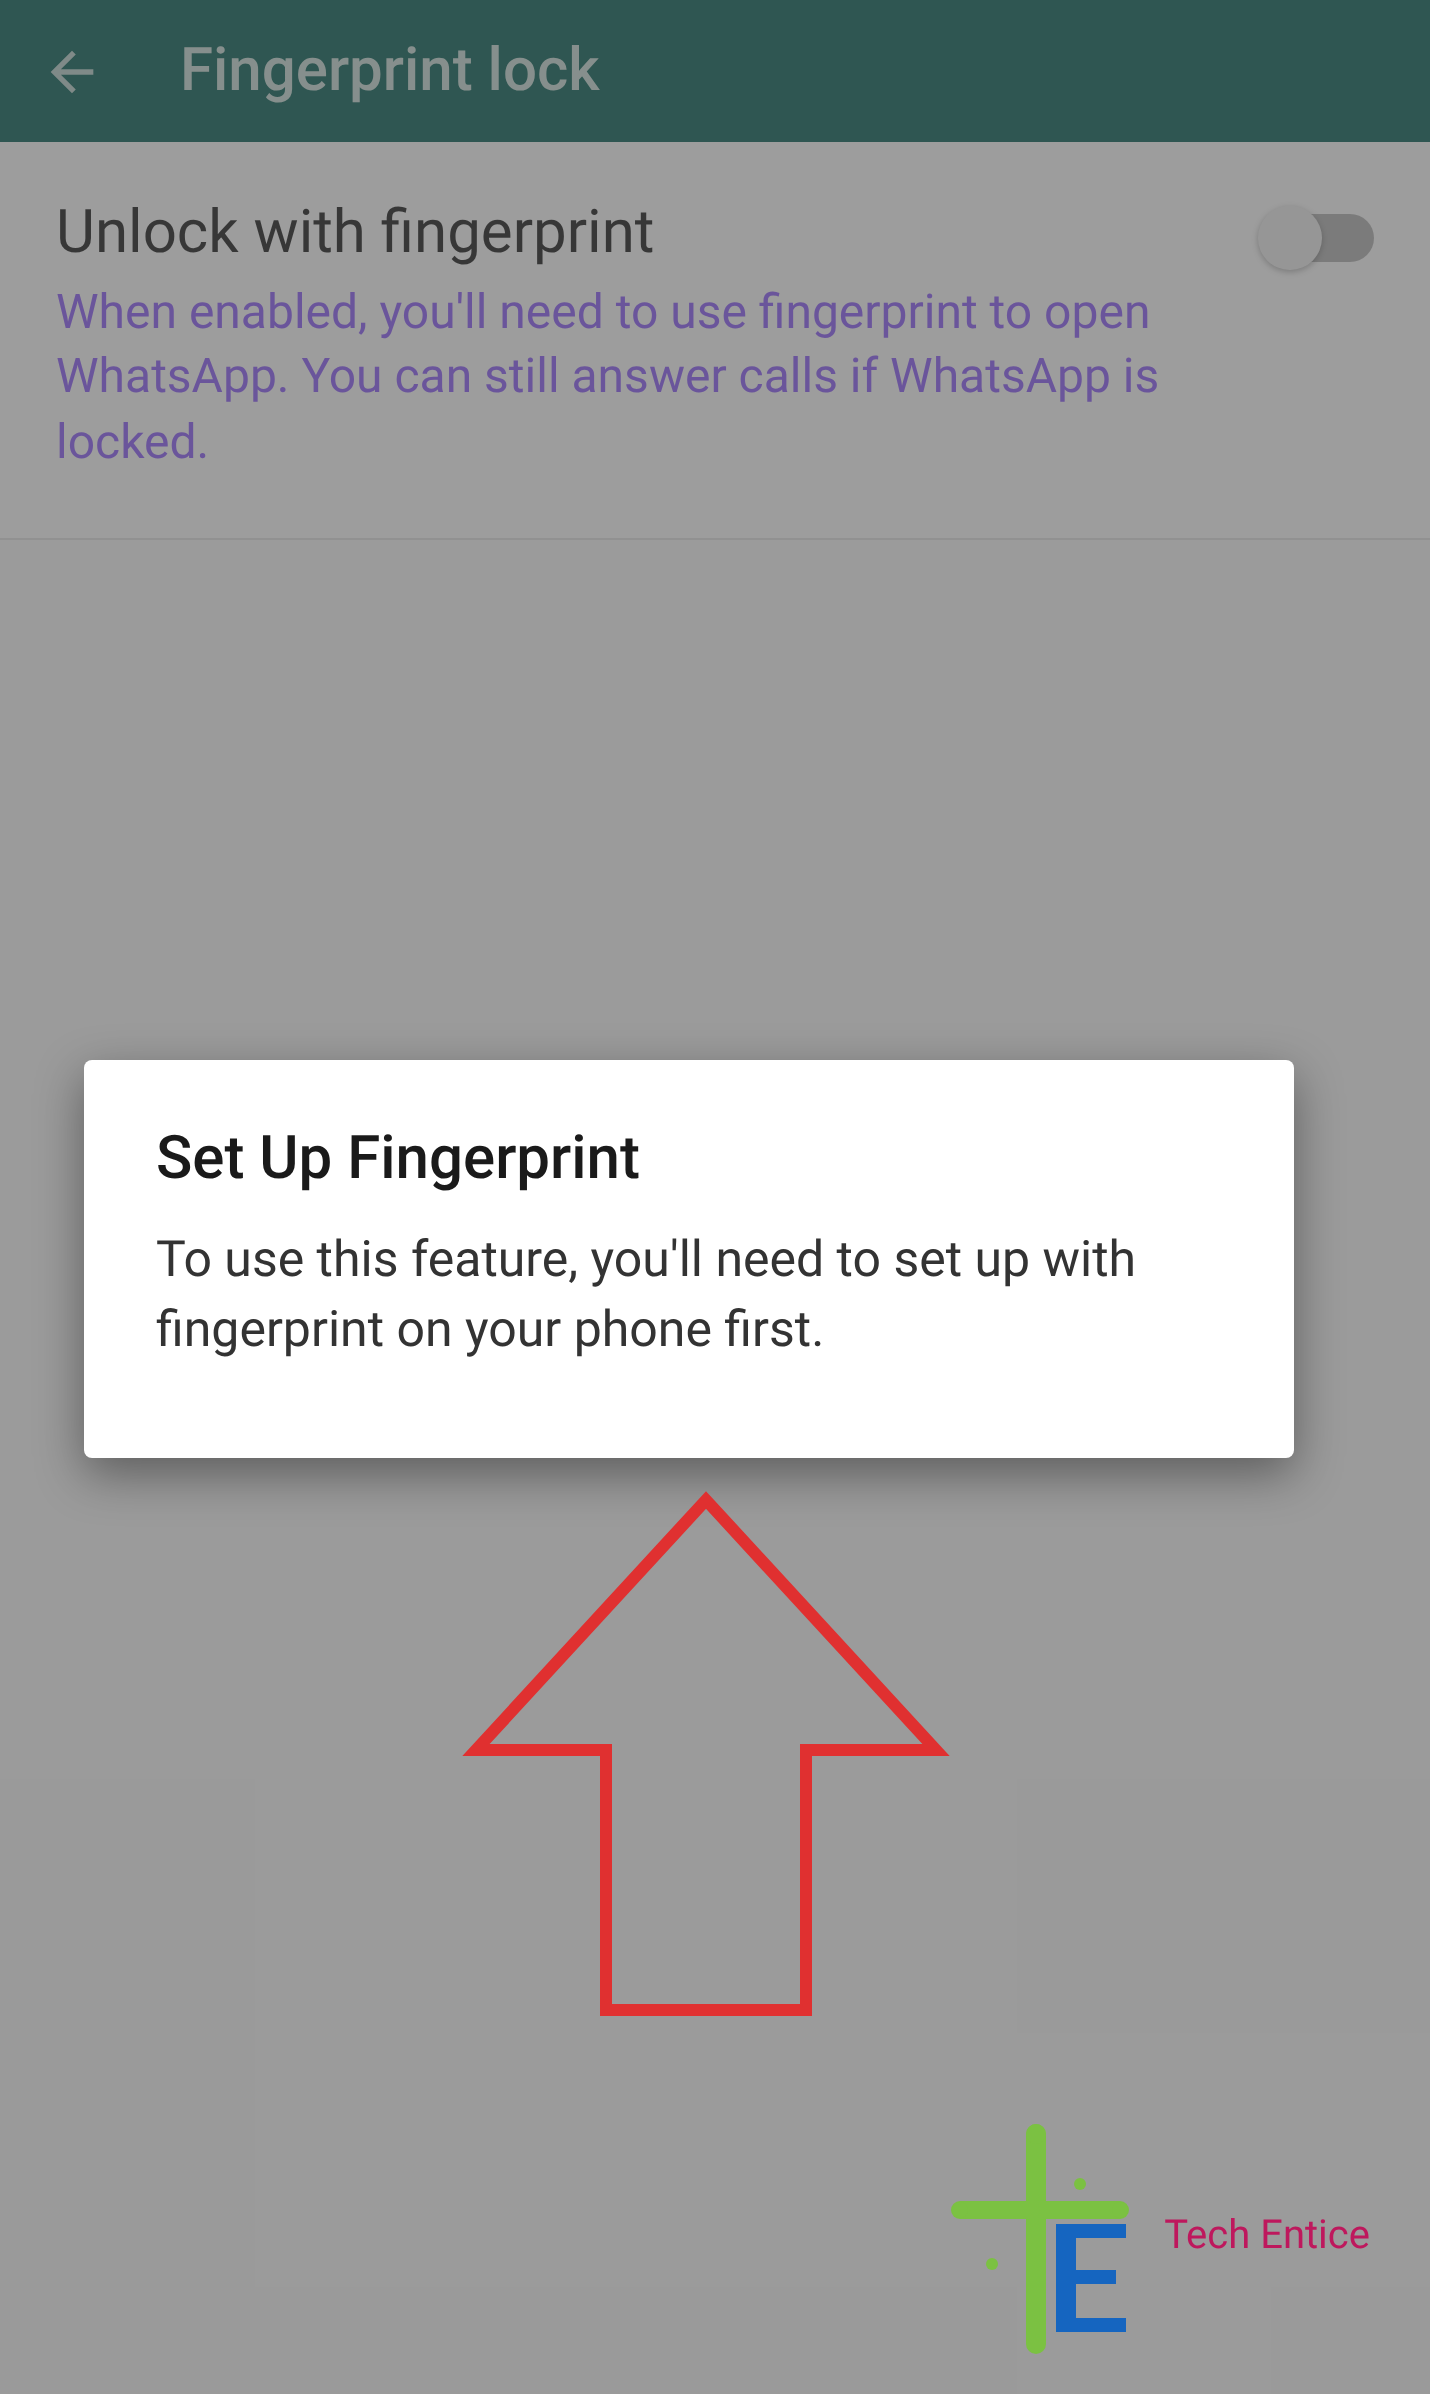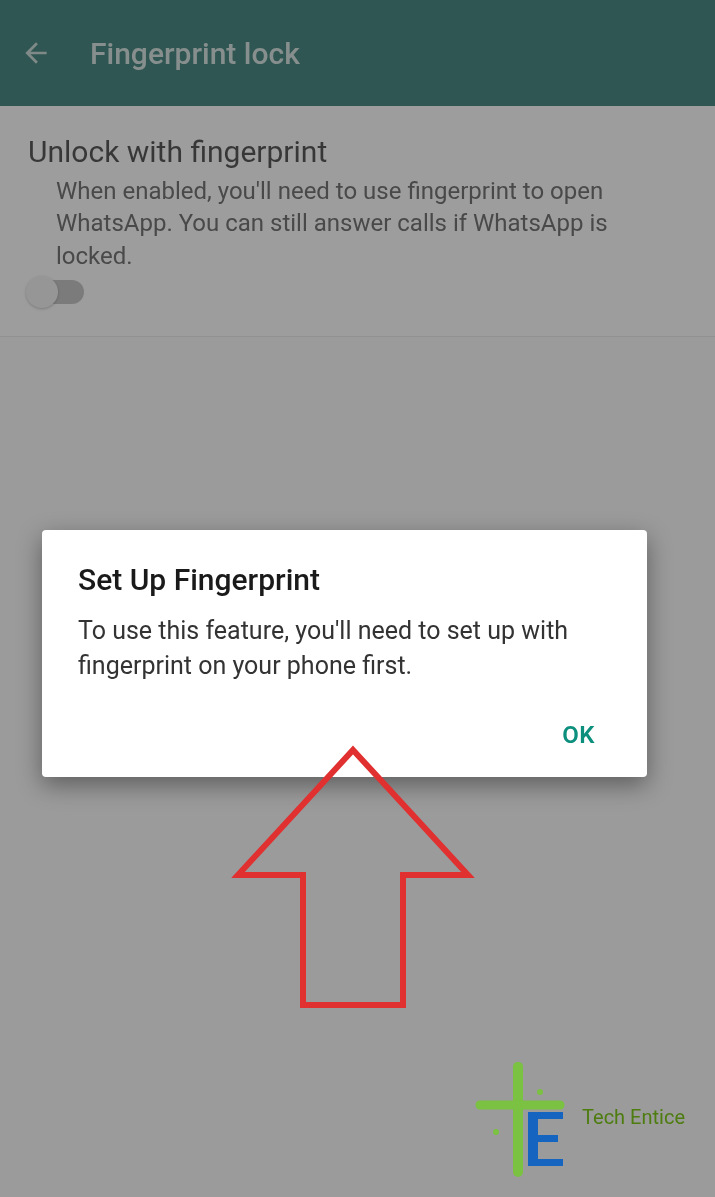--- a/index.html
+++ b/index.html
@@ -10,21 +10,21 @@
     body {
       width: 715px;
       height: 1197px;
       font-family: -apple-system, BlinkMacSystemFont, 'Segoe UI', Roboto, sans-serif;
       position: relative;
       overflow: hidden;
       background: #f5f5f5;
     }
     .header {
       background: #075E54;
-      height: 106px;
+      height: 71px;
       display: flex;
       align-items: center;
       padding: 0 18px;
     }
     .back-arrow {
       width: 36px;
       height: 36px;
       display: flex;
       align-items: center;
       justify-content: center;
@@ -40,36 +40,34 @@
     }
     .content {
       background: #fafafa;
       padding: 28px 28px 32px 28px;
       border-bottom: 1px solid #e0e0e0;
     }
     .setting-row {
       display: flex;
       align-items: flex-start;
       justify-content: flex-start;
-      flex-direction: column;
     }
     .setting-text {
       flex: 1;
     }
     .setting-title {
       font-size: 30px;
       color: #1a1a1a;
       margin-bottom: 6px;
     }
     .setting-description {
       font-size: 24px;
-      color: #404040;
+      color: #8b5cf6;
       line-height: 1.35;
       padding-right: 10px;
-      margin-left: 28px;
     }
     .toggle {
       width: 56px;
       height: 24px;
       background: #b0b0b0;
       border-radius: 12px;
       position: relative;
       margin-top: 8px;
       flex-shrink: 0;
     }
@@ -135,21 +133,21 @@
       pointer-events: none;
     }
     .watermark {
       position: absolute;
       bottom: 20px;
       right: 30px;
       display: flex;
       align-items: center;
     }
     .watermark-text {
-      color: #4d7c0f;
+      color: #be185d;
       font-size: 20px;
       margin-left: 4px;
     }
     .watermark-logo {
       position: relative;
       width: 110px;
       height: 120px;
     }
   </style>
 </head>
@@ -173,23 +171,20 @@
     <div class="toggle">
       <div class="toggle-knob"></div>
     </div>
   </div>
 </div>
 
 <div class="modal-overlay">
   <div class="dialog">
     <div class="dialog-title">Set Up Fingerprint</div>
     <div class="dialog-message">To use this feature, you'll need to set up with fingerprint on your phone first.</div>
-    <div class="dialog-actions">
-      <div class="dialog-ok">OK</div>
-    </div>
   </div>
 
   <svg class="arrow-annotation" width="270" height="290" viewBox="0 0 270 290">
     <path d="M135 5 L250 130 L185 130 L185 260 L85 260 L85 130 L20 130 Z" fill="none" stroke="#e03030" stroke-width="6" stroke-linejoin="miter"></path>
   </svg>
 
   <div class="watermark">
     <svg class="watermark-logo" width="110" height="120" viewBox="0 0 110 120">
       <line x1="50" y1="10" x2="50" y2="115" stroke="#7bc142" stroke-width="10" stroke-linecap="round"></line>
       <line x1="12" y1="48" x2="92" y2="48" stroke="#7bc142" stroke-width="9" stroke-linecap="round"></line>

